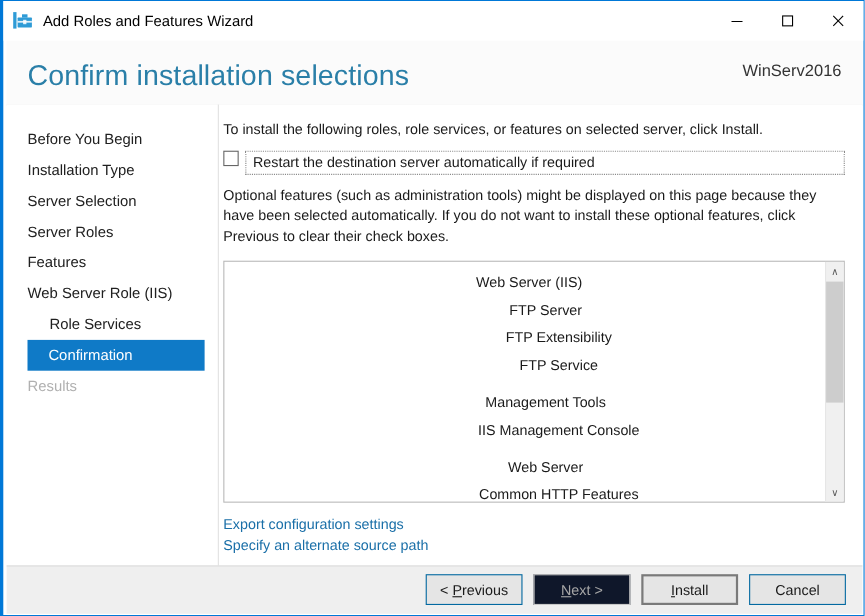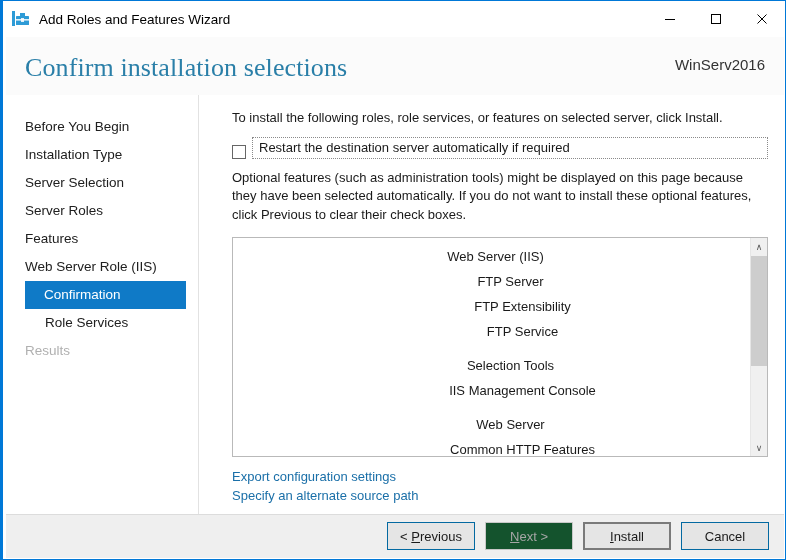--- a/index.html
+++ b/index.html
@@ -79,21 +79,20 @@
   }
   .page-title {
     position: absolute;
     left: 19px;
     top: 16px;
     font-size: 26px;
     color: #2a7fa8;
     font-weight: normal;
     letter-spacing: 0.1px;
     white-space: nowrap;
-    font-family: Liberation Serif, serif;
   }
   .dest-wrap {
     position: absolute;
     right: 19px;
     top: 17px;
     text-align: right;
     line-height: 1.45;
   }
   .dest-label {
     font-size: 10.5px;
@@ -139,31 +138,31 @@
     padding-left: 0;
     text-indent: 0;
   }
   .nav-item.disabled { color: #b0b0b0; }
 
   
   .content {
     position: absolute;
     left: 194px; top: 0;
     right: 0; bottom: 0;
-    padding: 15px 16px 0 32px;
+    padding: 15px 16px 0 3px;
     box-sizing: border-box;
   }
   .intro {
     font-size: 13px;
     color: #1a1a1a;
     margin: 0 0 12px 0;
   }
   .check-row {
     display: flex;
-    align-items: flex-end;
+    align-items: flex-start;
     margin-bottom: 10px;
   }
   .checkbox {
     width: 14px;
     height: 14px;
     border: 1px solid #666666;
     background: #ffffff;
     box-sizing: border-box;
     flex: 0 0 auto;
   }
@@ -288,21 +287,21 @@
     align-items: center;
     justify-content: center;
     font-family: "Liberation Sans", sans-serif;
   }
   .btn.default {
     border: 2px solid #7a7a7a;
   }
   .btn.disabled {
     color: #a6a6a6;
     border-color: #c8c8c8;
-    background: #14532d;
+    background: #0f172a;
   }
   .btn u { text-decoration: underline; }
 </style>
 </head>
 <body>
 
 <div class="window">
 
   <div class="titlebar">
     <div class="title-icon">
@@ -344,43 +343,43 @@
 
   <div class="body-area">
 
     <div class="nav" id="nav-list">
         <div class="nav-item">Before You Begin</div>
         <div class="nav-item">Installation Type</div>
         <div class="nav-item">Server Selection</div>
         <div class="nav-item">Server Roles</div>
         <div class="nav-item">Features</div>
         <div class="nav-item">Web Server Role (IIS)</div>
+        <div class="nav-item indent">Role Services</div>
         <div class="nav-item selected" style="padding-left: 19px;">Confirmation</div>
-        <div class="nav-item indent">Role Services</div>
         <div class="nav-item disabled">Results</div>
       </div>
 
     <div class="content">
       <p class="intro">To install the following roles, role services, or features on selected server, click Install.</p>
 
       <div class="check-row">
         <div class="checkbox"></div>
         <div class="check-label-box">Restart the destination server automatically if required</div>
       </div>
 
       <p class="note">Optional features (such as administration tools) might be displayed on this page because they have been selected automatically. If you do not want to install these optional features, click Previous to clear their check boxes.</p>
 
       <div class="listbox">
         <div class="list-scrollwrap" id="sel-list">
             <div class="list-item lvl-0">Web Server (IIS)</div>
             <div class="list-item lvl-1">FTP Server</div>
             <div class="list-item lvl-2">FTP Extensibility</div>
             <div class="list-item lvl-2">FTP Service</div>
             <div class="list-gap"></div>
-            <div class="list-item lvl-1">Selection Tools</div>
+            <div class="list-item lvl-1">Management Tools</div>
             <div class="list-item lvl-2">IIS Management Console</div>
             <div class="list-gap"></div>
             <div class="list-item lvl-1">Web Server</div>
             <div class="list-item lvl-2">Common HTTP Features</div>
           </div>
         <div class="scrollbar">
           <div class="sb-arrow up">∧</div>
           <div class="sb-thumb"></div>
           <div class="sb-arrow down">∨</div>
         </div>

